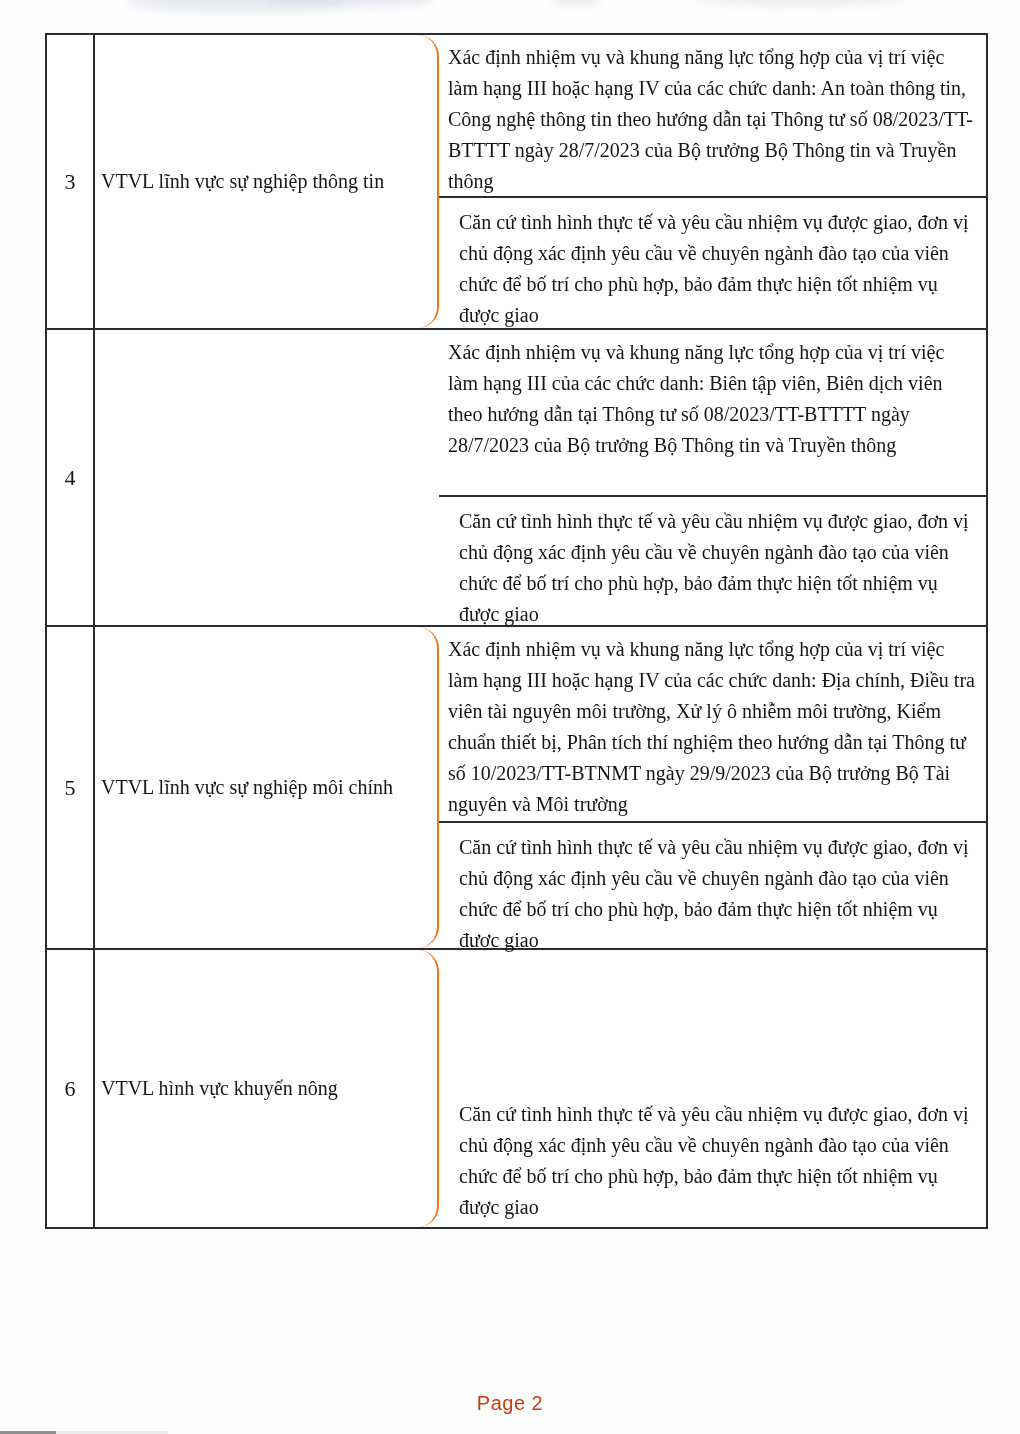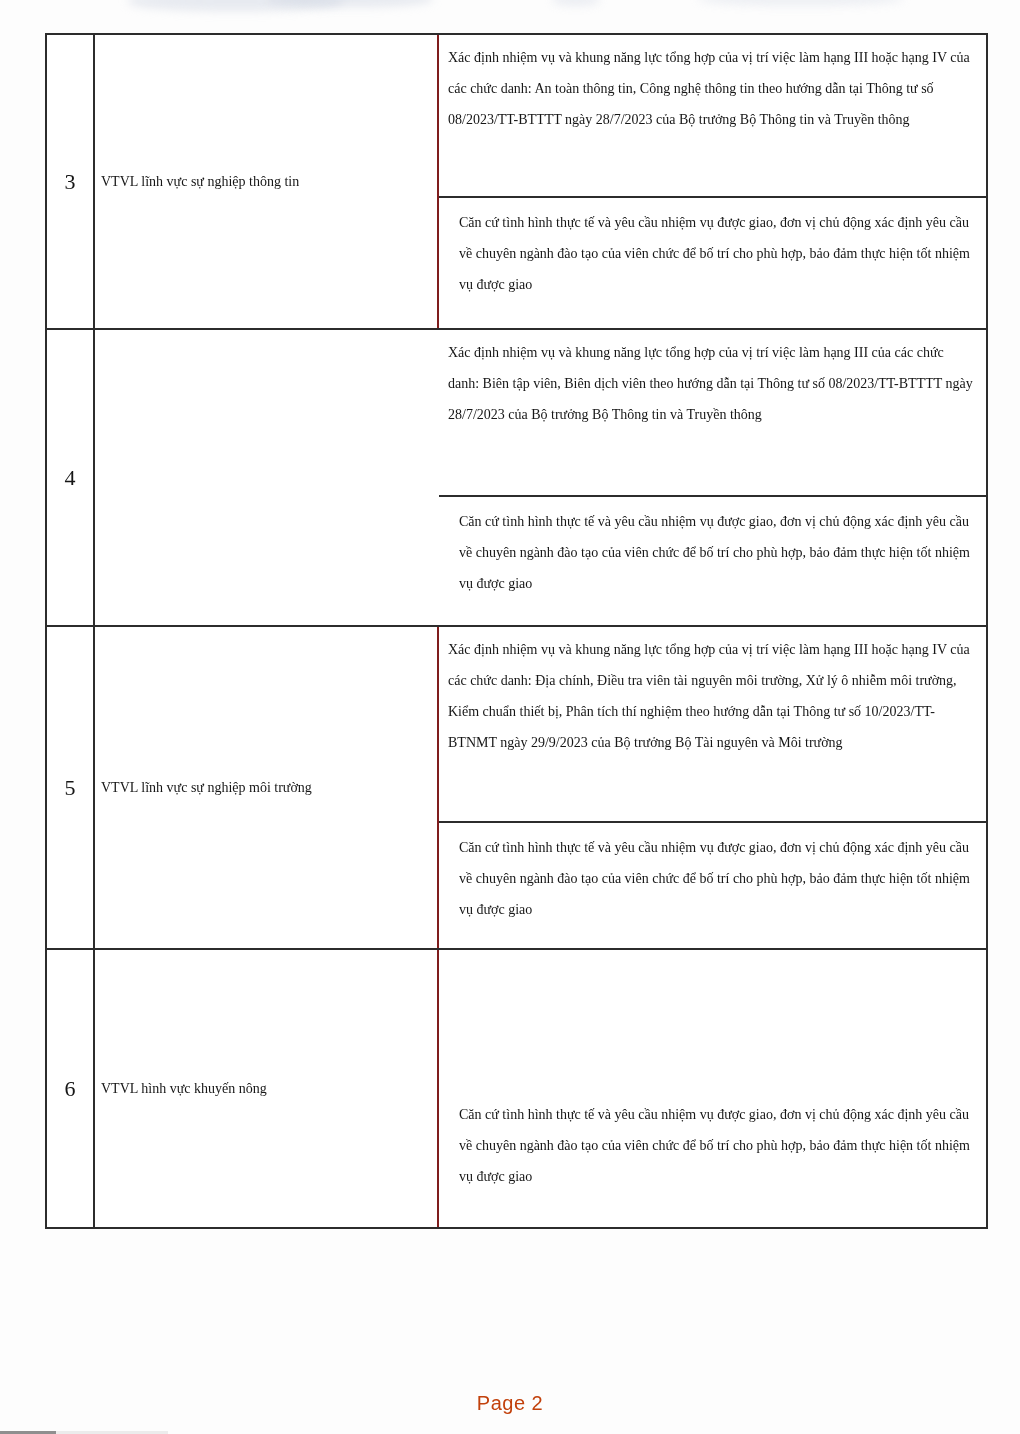--- a/index.html
+++ b/index.html
@@ -46,37 +46,38 @@
     display: grid;
     grid-template-columns: 48px 344px 1fr;
     border-bottom: 2px solid #2c2c2c;
   }
   .trow:last-child { border-bottom: none; }
   .row3 { grid-template-rows: 163px 130px; }
   .row4 { grid-template-rows: 167px 128px; }
   .row5 { grid-template-rows: 196px 125px; }
   .row6 { grid-template-rows: 140px 137px; }
 
-  .cell { box-sizing: border-box; font-size: 14px; line-height: 31px; }
+  .cell { box-sizing: border-box; font-size: 20px; line-height: 31px; }
   .cell-num {
     grid-row: 1 / 3;
     grid-column: 1;
     border-right: 2px solid #2c2c2c;
     display: flex;
     align-items: center;
     justify-content: center;
     font-size: 22px;
   }
   .cell-label {
     grid-row: 1 / 3;
     grid-column: 2;
-    border-right: 2px solid #7f1d1d;
+    border-right: 2px solid #f97316;
     display: flex;
     align-items: center;
     padding: 4px 4px 4px 6px;
+    border-radius: 21px;
   }
   .cell-task {
     grid-row: 1;
     grid-column: 3;
     border-bottom: 2px solid #2c2c2c;
     padding: 7px 8px 4px 9px;
   }
   .cell-note {
     grid-row: 2;
     grid-column: 3;
@@ -134,21 +135,21 @@
     </div>
 
     <div class="trow row4">
       <div class="cell cell-num">4</div>
       <div class="cell cell-task">Xác định nhiệm vụ và khung năng lực tổng hợp của vị trí việc làm hạng III của các chức danh: Biên tập viên, Biên dịch viên theo hướng dẫn tại Thông tư số 08/2023/TT-BTTTT ngày 28/7/2023 của Bộ trưởng Bộ Thông tin và Truyền thông</div>
       <div class="cell cell-note">Căn cứ tình hình thực tế và yêu cầu nhiệm vụ được giao, đơn vị chủ động xác định yêu cầu về chuyên ngành đào tạo của viên chức để bố trí cho phù hợp, bảo đảm thực hiện tốt nhiệm vụ được giao</div>
     </div>
 
     <div class="trow row5">
       <div class="cell cell-num">5</div>
-      <div class="cell cell-label">VTVL lĩnh vực sự nghiệp môi trường</div>
+      <div class="cell cell-label">VTVL lĩnh vực sự nghiệp môi chính</div>
       <div class="cell cell-task">Xác định nhiệm vụ và khung năng lực tổng hợp của vị trí việc làm hạng III hoặc hạng IV của các chức danh: Địa chính, Điều tra viên tài nguyên môi trường, Xử lý ô nhiễm môi trường, Kiểm chuẩn thiết bị, Phân tích thí nghiệm theo hướng dẫn tại Thông tư số 10/2023/TT-BTNMT ngày 29/9/2023 của Bộ trưởng Bộ Tài nguyên và Môi trường</div>
       <div class="cell cell-note">Căn cứ tình hình thực tế và yêu cầu nhiệm vụ được giao, đơn vị chủ động xác định yêu cầu về chuyên ngành đào tạo của viên chức để bố trí cho phù hợp, bảo đảm thực hiện tốt nhiệm vụ được giao</div>
     </div>
 
     <div class="trow row6">
       <div class="cell cell-num">6</div>
       <div class="cell cell-label">VTVL hình vực khuyến nông</div>
       <div class="cell cell-note">Căn cứ tình hình thực tế và yêu cầu nhiệm vụ được giao, đơn vị chủ động xác định yêu cầu về chuyên ngành đào tạo của viên chức để bố trí cho phù hợp, bảo đảm thực hiện tốt nhiệm vụ được giao</div>
     </div>
 

